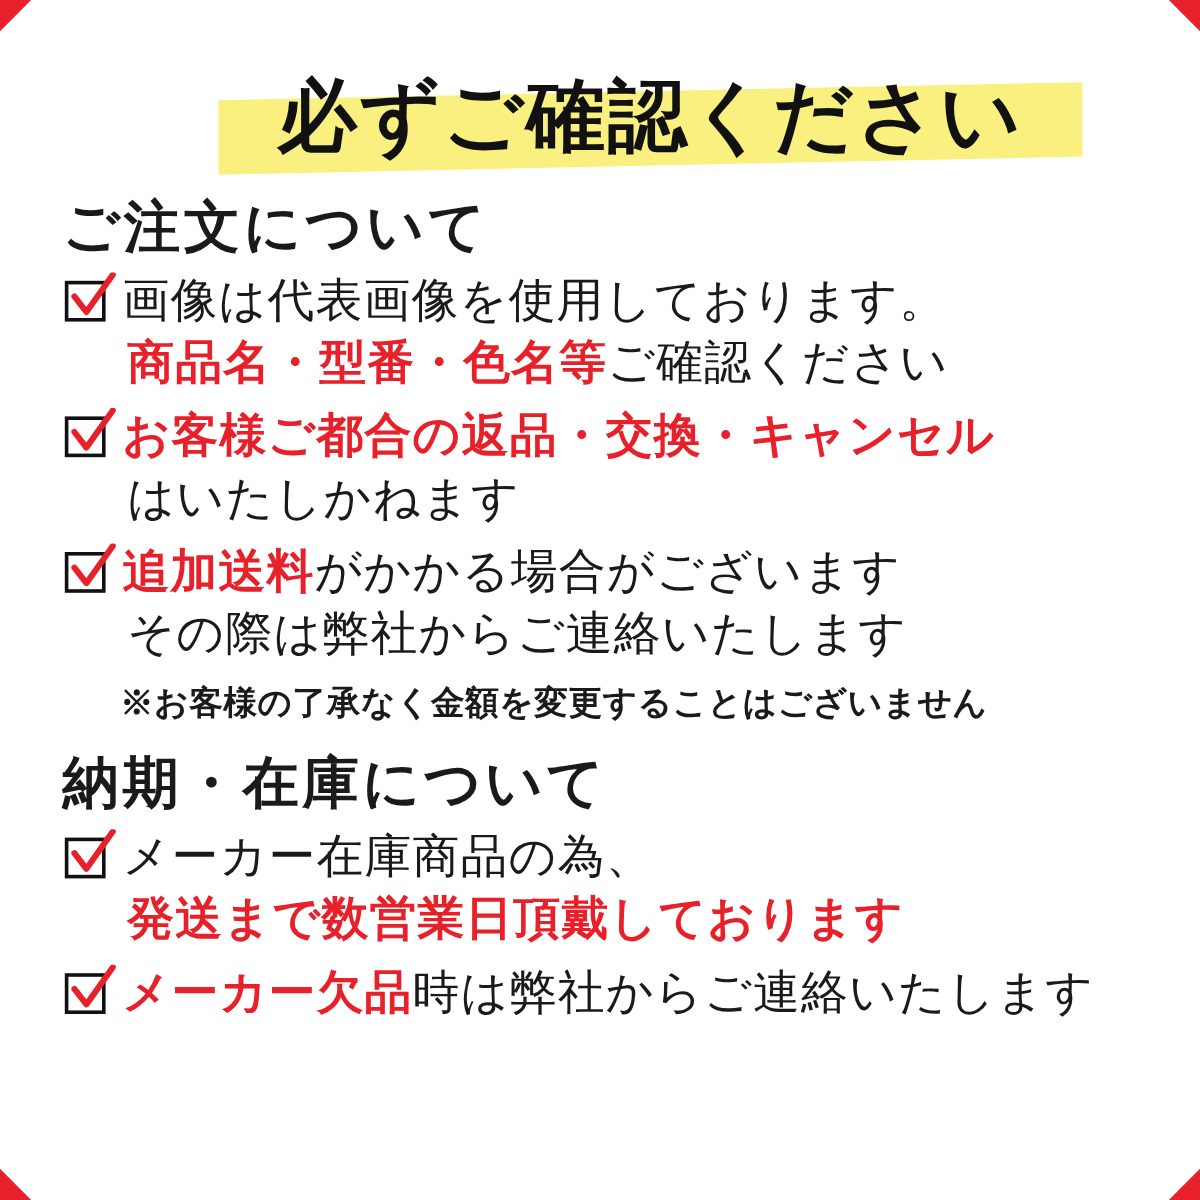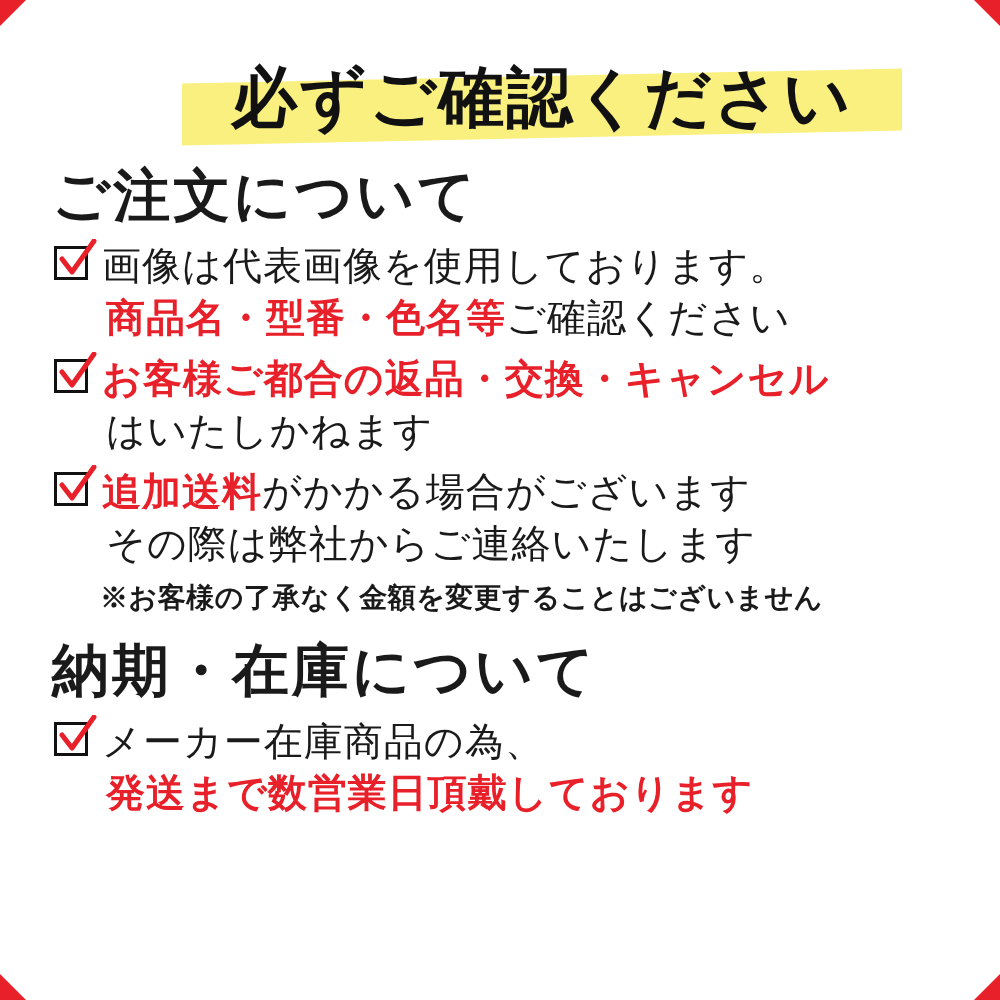--- a/index.html
+++ b/index.html
@@ -75,21 +75,21 @@
     text-align: center;
     font-size: 66px;
     font-weight: bold;
     letter-spacing: 2px;
     color: #111111;
     line-height: 1.1;
     white-space: nowrap;
   }
 
   .section-heading {
-    font-size: 57px;
+    font-size: 47px;
     font-weight: bold;
     color: #1a1a1a;
     letter-spacing: 3px;
     margin: 10px 0 6px 10px;
     line-height: 1.2;
   }
   .section-heading.second {
     margin-top: 20px;
   }
 
@@ -123,20 +123,21 @@
   }
   .lines {
     flex: 1 1 auto;
   }
   .line {
     font-size: 39px;
     line-height: 1.32;
     color: #1a1a1a;
     letter-spacing: 1px;
     white-space: nowrap;
+    font-family: Liberation Mono, monospace;
   }
   .line.indent {
     margin-left: 4px;
   }
   .red {
     color: #e8202a;
     font-weight: bold;
   }
   .note {
     font-size: 28px;
@@ -213,14 +214,25 @@
       <svg viewBox="0 0 42 42" aria-hidden="true">
           <path d="M6 20 L16 33 L38 2" fill="none" stroke="#e8202a" stroke-width="5" stroke-linecap="round" stroke-linejoin="round"></path>
         </svg>
     </span>
     <span class="lines">
       <div class="line">メーカー在庫商品の為、</div>
       <div class="line indent red">発送まで数営業日頂戴しております</div>
     </span>
   </div>
 
+  <div class="item">
+    <span class="check">
+      <span class="box"></span>
+      <svg viewBox="0 0 42 42" aria-hidden="true">
+          <path d="M6 20 L16 33 L38 2" fill="none" stroke="#e8202a" stroke-width="5" stroke-linecap="round" stroke-linejoin="round"></path>
+        </svg>
+    </span>
+    <span class="lines">
+      <div class="line"><span class="red">メーカー欠品</span><span>時は弊社からご連絡いたします</span></div>
+    </span>
+  </div>
 
 </div>
 
 </body></html>

